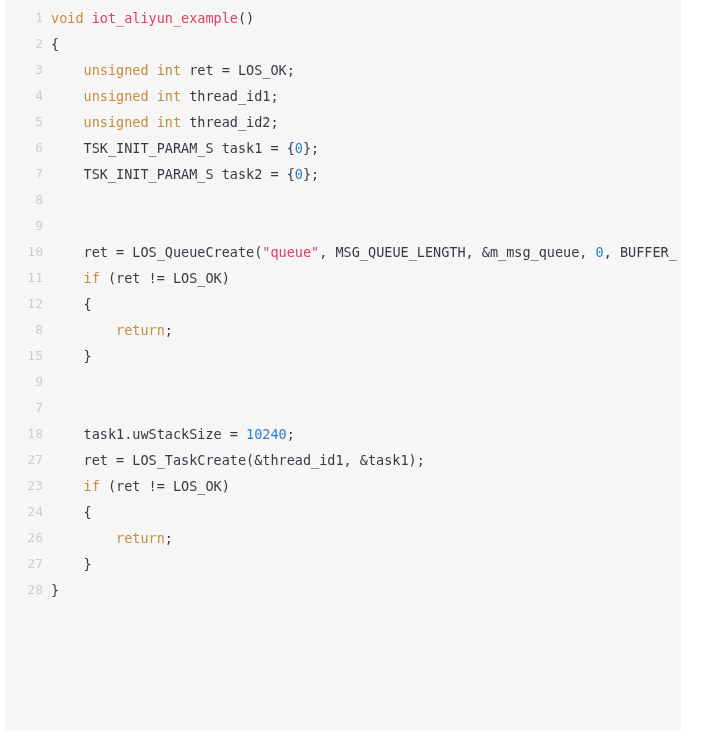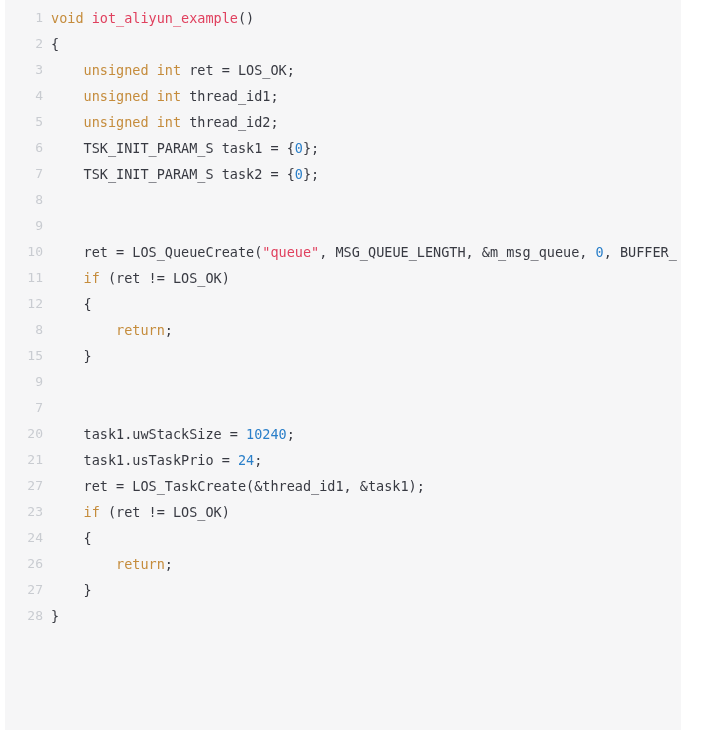--- a/index.html
+++ b/index.html
@@ -80,22 +80,21 @@
       <div class="code-line"><span class="ln">7</span><span class="lc"><span class="t-pln">    TSK_INIT_PARAM_S task2 = {</span><span class="t-num">0</span><span class="t-pln">};</span></span></div>
       <div class="code-line"><span class="ln">8</span><span class="lc"></span></div>
       <div class="code-line"><span class="ln">9</span><span class="lc"></span></div>
       <div class="code-line"><span class="ln">10</span><span class="lc"><span class="t-pln">    ret = LOS_QueueCreate(</span><span class="t-str">"queue"</span><span class="t-pln">, MSG_QUEUE_LENGTH, &amp;m_msg_queue, </span><span class="t-num">0</span><span class="t-pln">, BUFFER_</span></span></div>
       <div class="code-line"><span class="ln">11</span><span class="lc"><span class="t-pln">    </span><span class="t-kw">if</span><span class="t-pln"> (ret != LOS_OK)</span></span></div>
       <div class="code-line"><span class="ln">12</span><span class="lc"><span class="t-pln">    {</span></span></div>
       <div class="code-line"><span class="ln">8</span><span class="lc"><span class="t-pln">        </span><span class="t-kw">return</span><span class="t-pln">;</span></span></div>
       <div class="code-line"><span class="ln">15</span><span class="lc"><span class="t-pln">    }</span></span></div>
       <div class="code-line"><span class="ln">9</span><span class="lc"></span></div>
       <div class="code-line"><span class="ln">7</span><span class="lc"></span></div>
-      <div class="code-line"><span class="ln">20</span><span class="lc"><span class="t-pln">    task1.uwStackSize = </span><span class="t-num">10240</span><span class="t-pln">;</span></span></div>
-      <div class="code-line"><span class="ln">21</span><span class="lc"><span class="t-pln">    task1.usTaskPrio = </span><span class="t-num">24</span><span class="t-pln">;</span></span></div>
+      <div class="code-line"><span class="ln">18</span><span class="lc"><span class="t-pln">    task1.uwStackSize = </span><span class="t-num">10240</span><span class="t-pln">;</span></span></div>
       <div class="code-line"><span class="ln">27</span><span class="lc"><span class="t-pln">    ret = LOS_TaskCreate(&amp;thread_id1, &amp;task1);</span></span></div>
       <div class="code-line"><span class="ln">23</span><span class="lc"><span class="t-pln">    </span><span class="t-kw">if</span><span class="t-pln"> (ret != LOS_OK)</span></span></div>
       <div class="code-line"><span class="ln">24</span><span class="lc"><span class="t-pln">    {</span></span></div>
       <div class="code-line"><span class="ln">26</span><span class="lc"><span class="t-pln">        </span><span class="t-kw">return</span><span class="t-pln">;</span></span></div>
       <div class="code-line"><span class="ln">27</span><span class="lc"><span class="t-pln">    }</span></span></div>
       <div class="code-line"><span class="ln">28</span><span class="lc"><span class="t-pln">}</span></span></div>
     </div>
 </div>
 
 </body></html>

